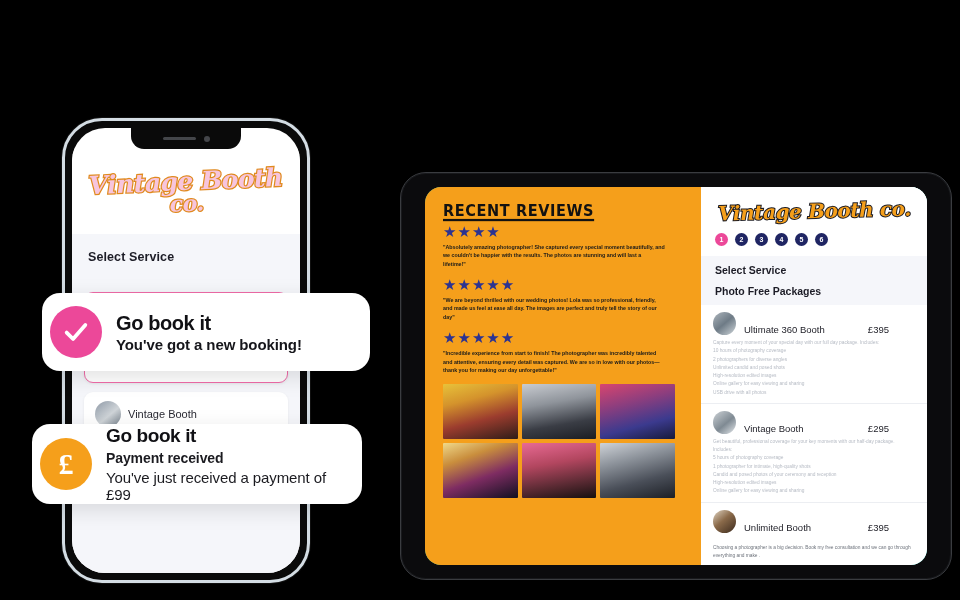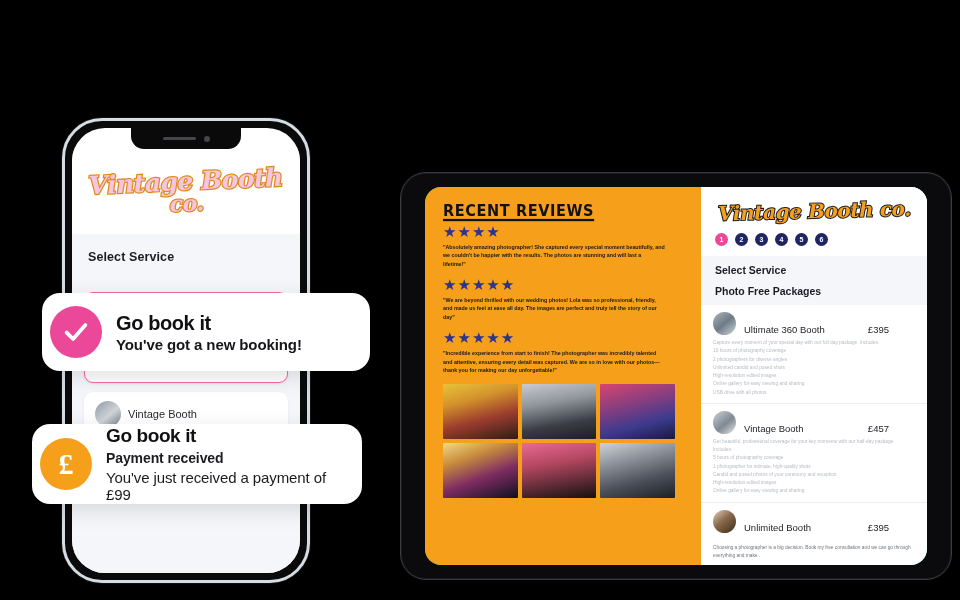--- a/index.html
+++ b/index.html
@@ -317,21 +317,21 @@
 Unlimited candid and posed shots
 High-resolution edited images
 Online gallery for easy viewing and sharing
 USB drive with all photos</div>
           </div>
 
           <div class="t-item">
             <div class="t-item-top">
               <div class="t-av av2"></div>
               <div class="t-name">Vintage Booth</div>
-              <div class="t-price">£457</div>
+              <div class="t-price">£295</div>
             </div>
             <div class="t-desc" style="white-space:pre-line">Get beautiful, professional coverage for your key moments with our half-day package. Includes:
 5 hours of photography coverage
 1 photographer for intimate, high-quality shots
 Candid and posed photos of your ceremony and reception
 High-resolution edited images
 Online gallery for easy viewing and sharing</div>
           </div>
 
           <div class="t-item" style="border-bottom:none">

